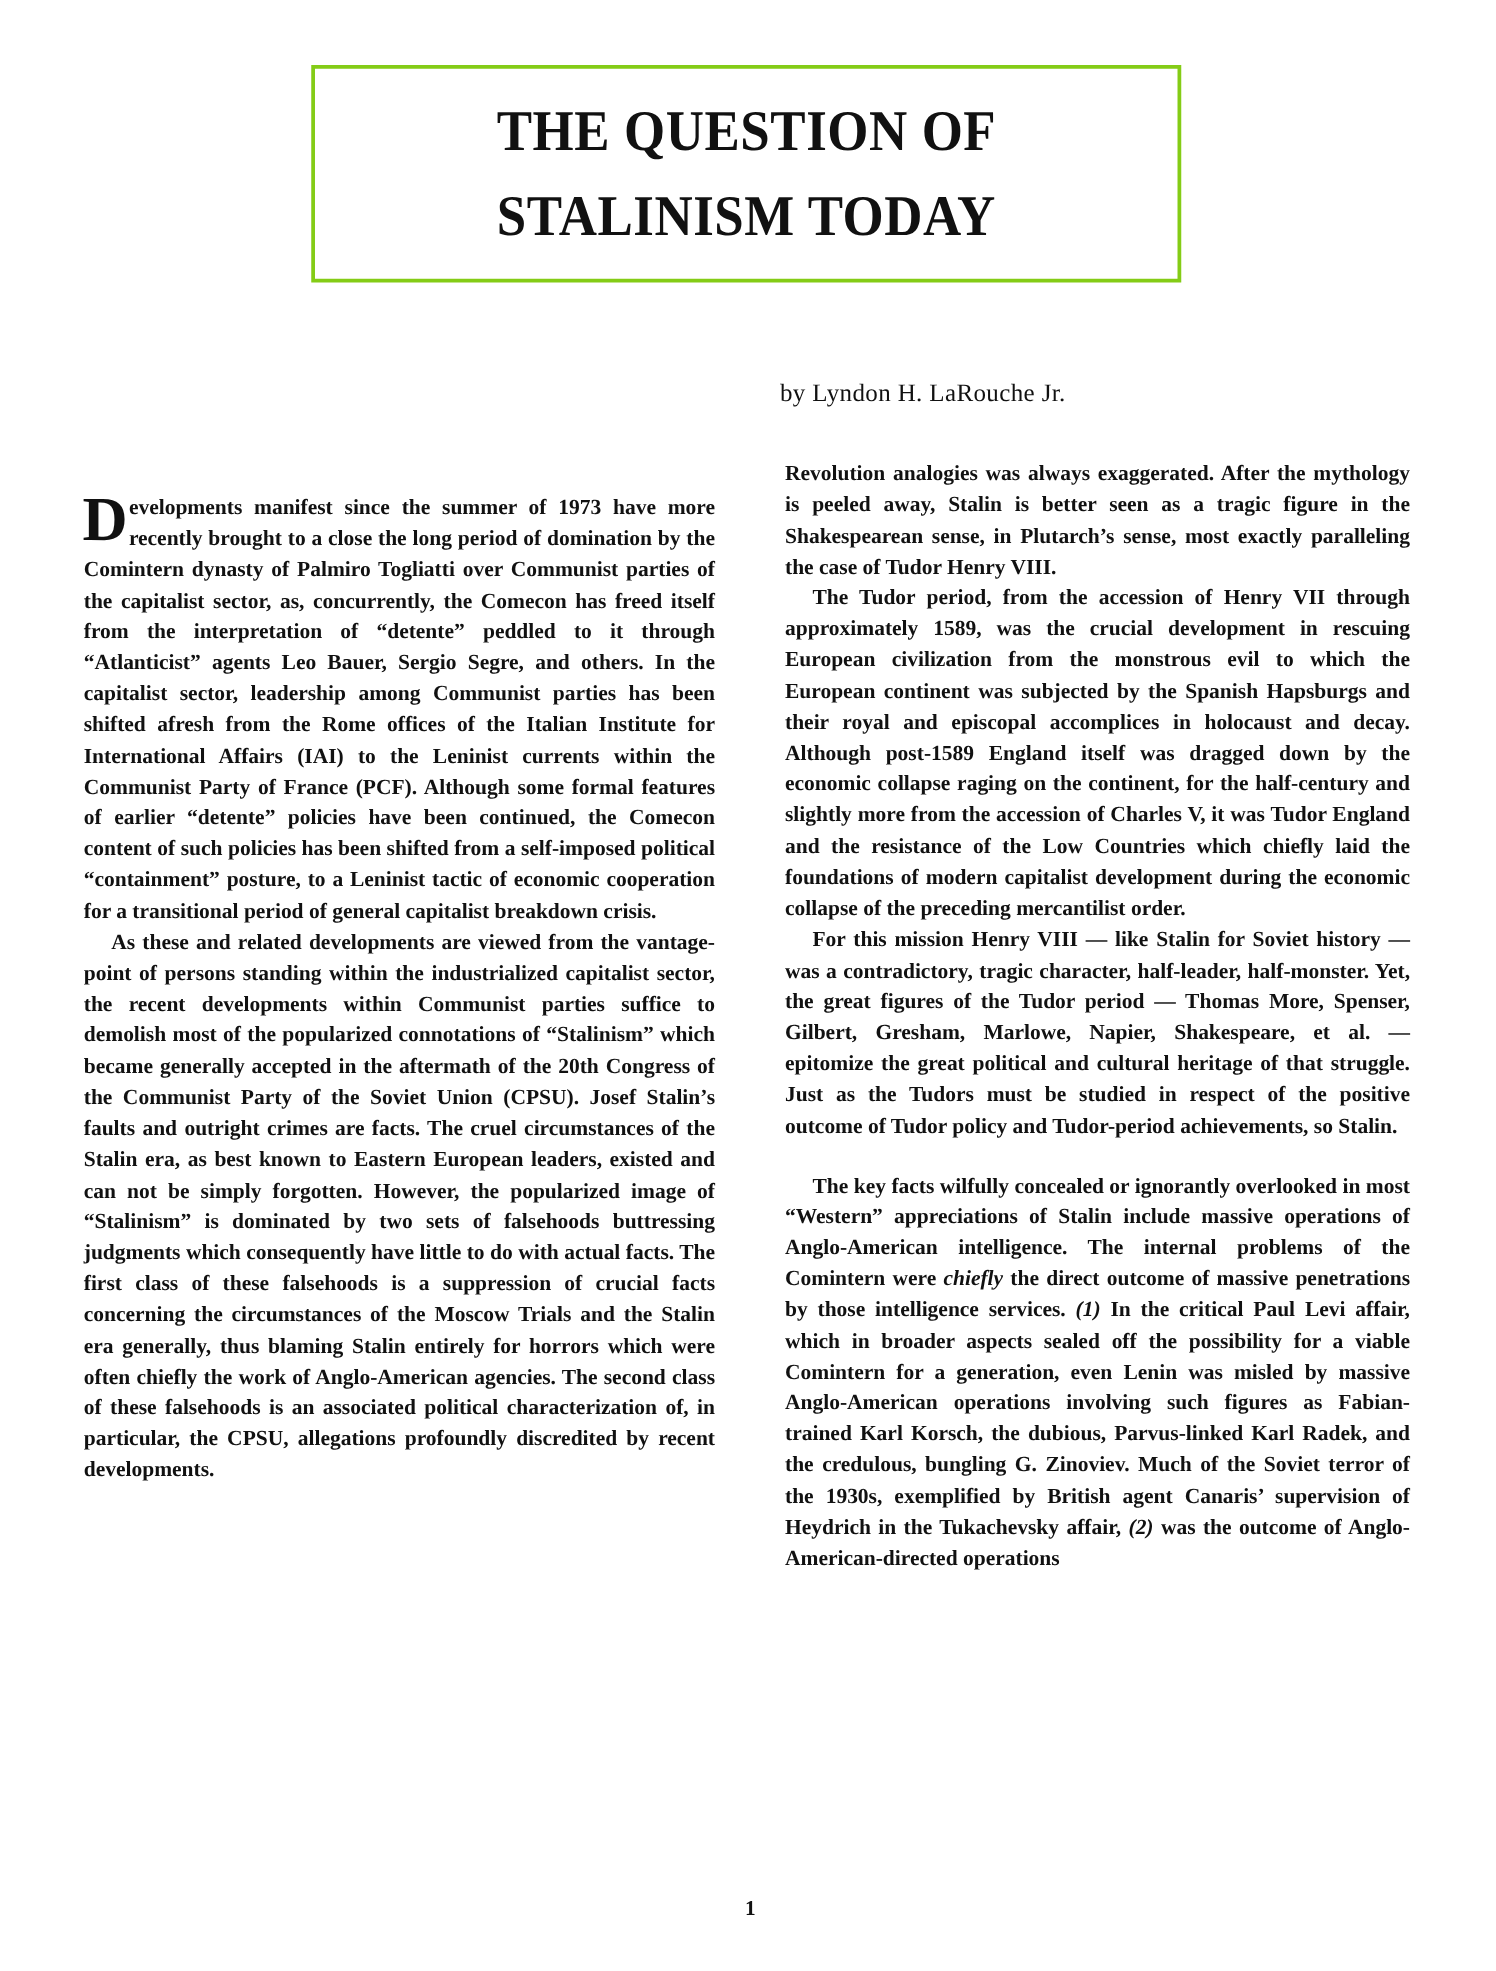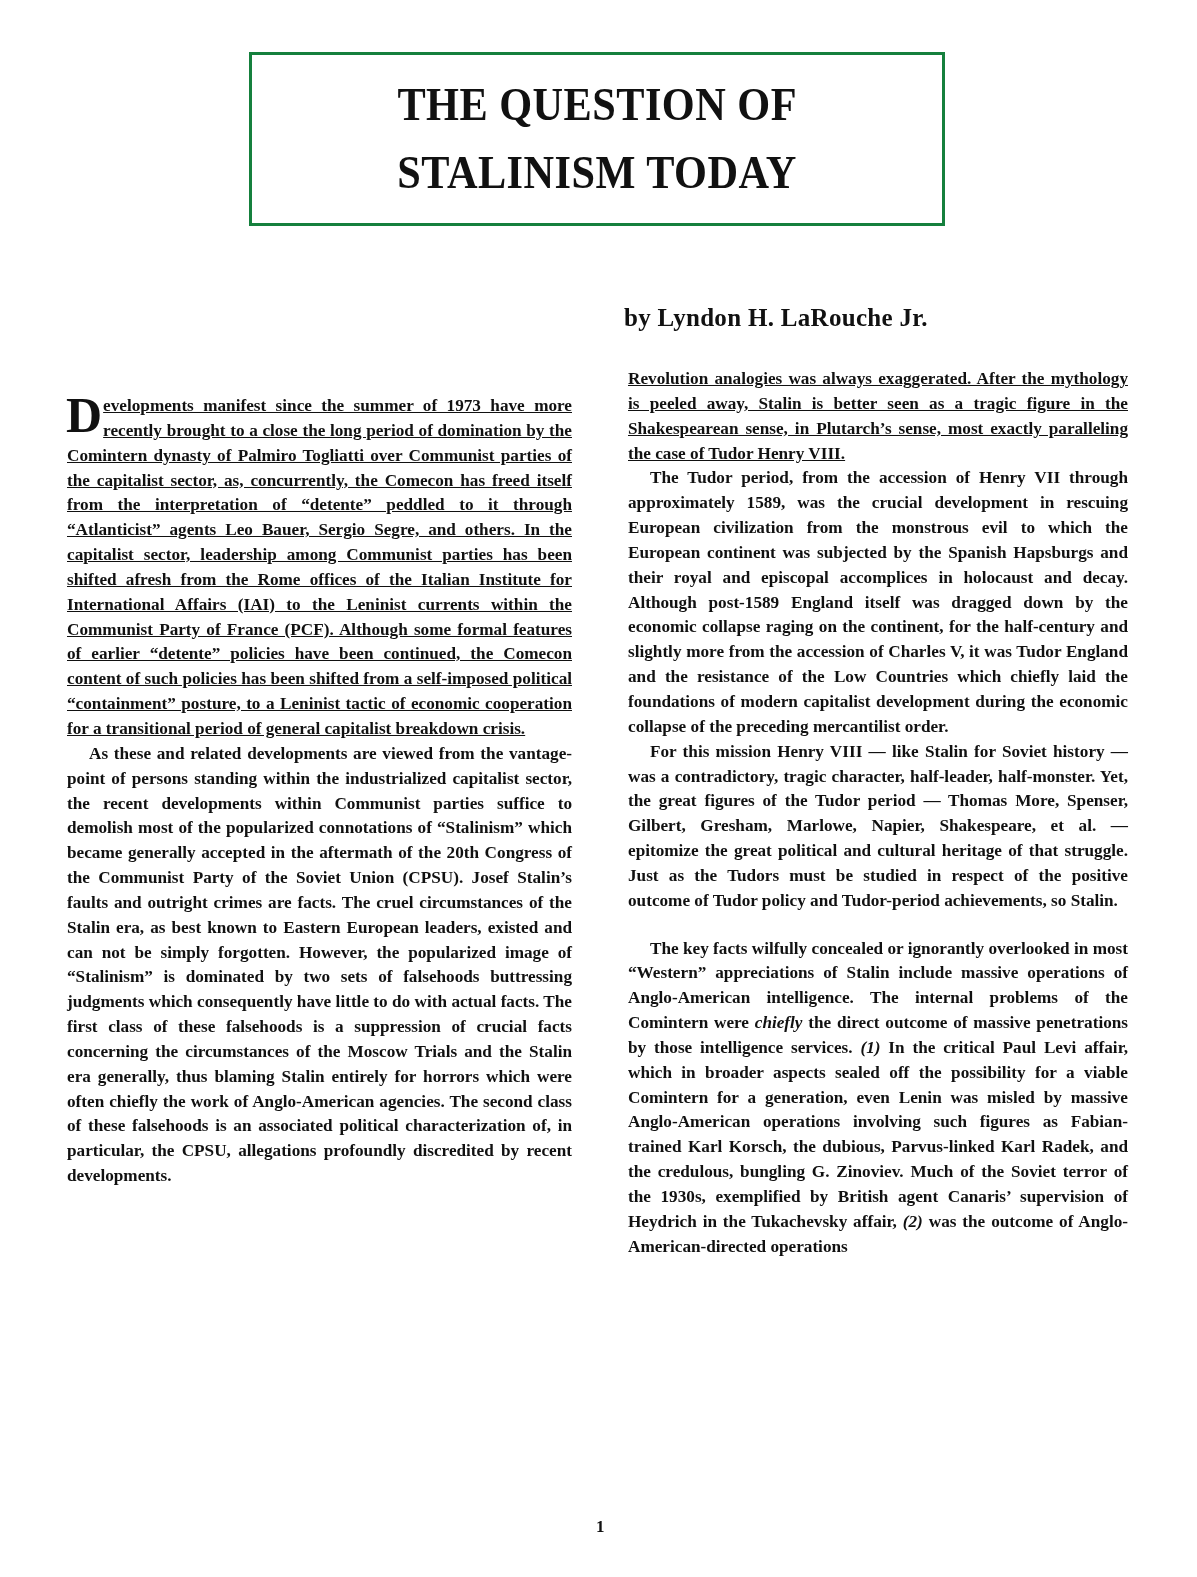--- a/index.html
+++ b/index.html
@@ -15,62 +15,62 @@
       color: #111111;
       font-family: "Liberation Serif", "DejaVu Serif", serif;
     }
     .title-box {
       position: absolute;
       left: 249px;
       top: 52px;
       width: 696px;
       height: 405px;
       box-sizing: border-box;
-      border: 3px solid #15803d;
+      border: 3px solid #84cc16;
       height: 174px;
       display: flex;
       flex-direction: column;
       align-items: center;
       justify-content: center;
     }
     .title-line {
       font-family: "Liberation Serif", "DejaVu Serif", serif;
       font-weight: bold;
       font-size: 46px;
       line-height: 68px;
       letter-spacing: 0.5px;
       transform: scaleX(0.92);
       white-space: nowrap;
       text-align: center;
     }
     .byline {
       position: absolute;
       left: 624px;
       top: 304px;
-      font-weight: bold;
-      font-size: 25px;
+      font-weight: normal;
+      font-size: 20px;
       letter-spacing: 0.3px;
       white-space: nowrap;
     }
     .column {
       position: absolute;
       top: 394px;
       width: 505px;
       font-size: 17.2px;
       line-height: 24.85px;
       font-weight: bold;
       text-align: justify;
     }
     .col-left { left: 67px; }
     .col-right { left: 628px; top: 367px; width: 500px; }
     .column p {
       margin: 0;
       text-indent: 22px;
     }
-    .column p.noindent { text-indent: 0; text-decoration: underline; }
+    .column p.noindent { text-indent: 0; }
     .column p.gap-before { margin-top: 23px; }
     .dropcap {
       float: left;
       font-size: 50px;
       line-height: 40px;
       margin: 1px 1px 0 -1px;
       font-weight: bold;
       font-family: "Liberation Serif", "DejaVu Serif", serif;
     }
     .ital { font-style: italic; }

